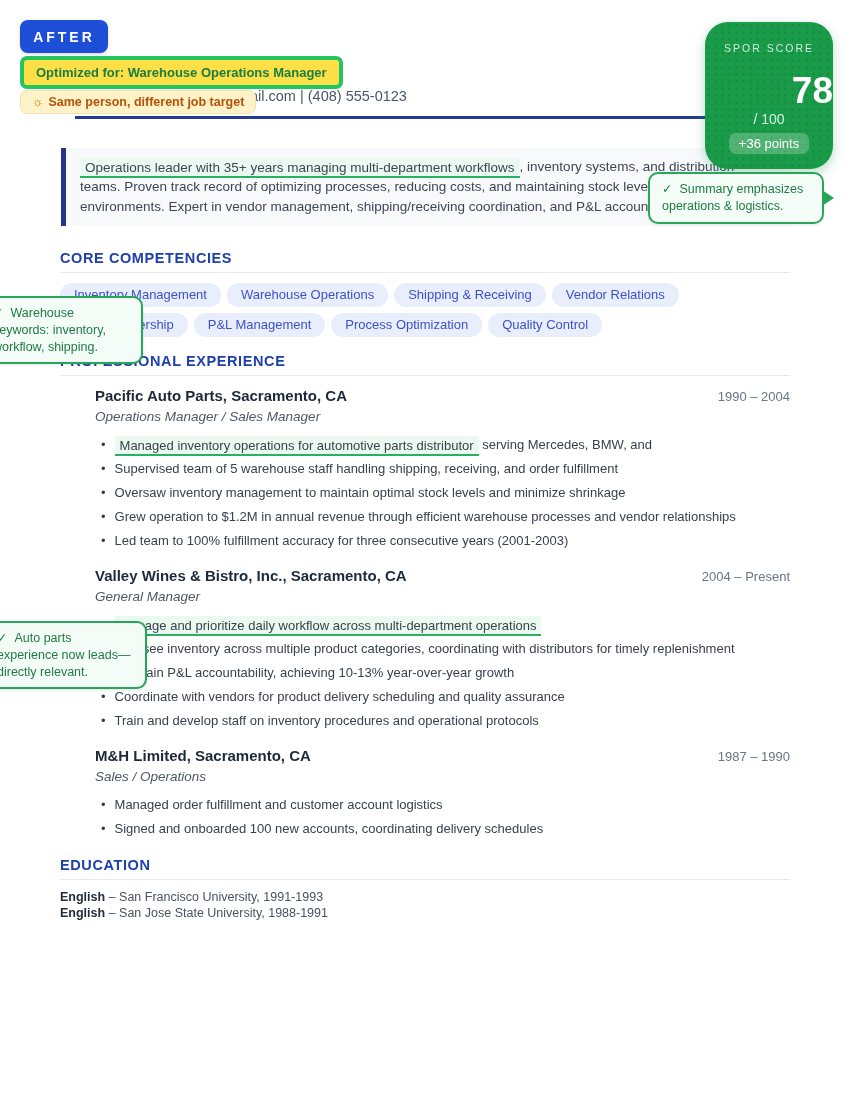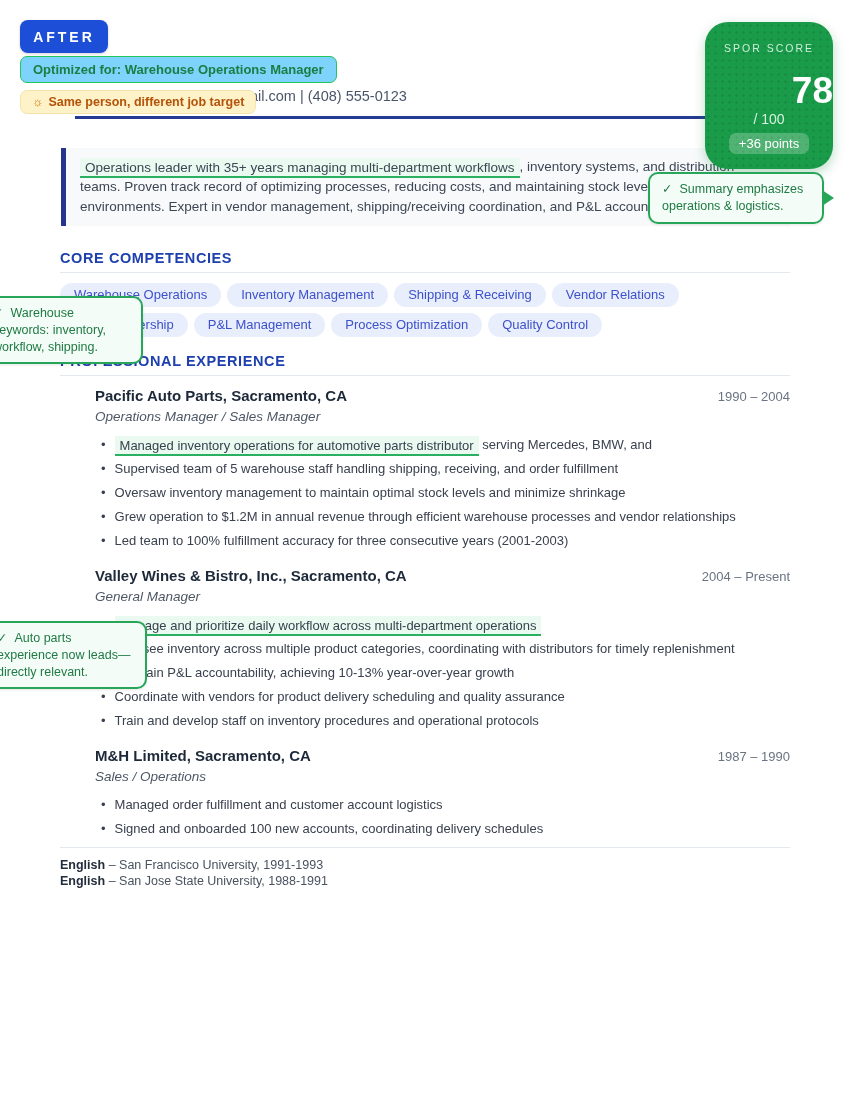--- a/index.html
+++ b/index.html
@@ -3,21 +3,21 @@
 <meta charset="utf-8">
 <style>
   html,body{margin:0;padding:0;background:#ffffff;}
   .page{position:relative;width:850px;height:1100px;background:#ffffff;overflow:hidden;
         font-family:"Liberation Sans",sans-serif;-webkit-font-smoothing:antialiased;}
 
   
   .after-btn{position:absolute;left:20px;top:20px;width:88px;height:33px;background:#1d4ed8;color:#fff;
              border:none;border-radius:8px;font-weight:700;font-size:14px;letter-spacing:3px;
              font-family:inherit;box-shadow:0 1px 3px rgba(0,0,0,.18);cursor:pointer;z-index:3;}
-  .opt-badge{position:absolute;left:20px;top:56px;background:#7dd3fc;border:1px solid #22c55e;
+  .opt-badge{position:absolute;left:20px;top:56px;background:#fde047;border:4px solid #22c55e;
              border-radius:7px;padding:5px 12px;font-size:13px;font-weight:700;color:#1b7d42;z-index:3;}
   .contact{position:absolute;left:250px;top:88px;font-size:14.5px;color:#4a5568;z-index:1;}
   .note-badge{position:absolute;left:20px;top:90px;background:#fdf2c8;border:1px solid #f4e4ab;
               border-radius:7px;padding:4px 11px;font-size:12.5px;font-weight:700;color:#b45309;z-index:3;}
   .note-icon{color:#d97706;margin-right:5px;font-weight:400;}
   .navy-line{position:absolute;left:75px;top:116px;width:715px;height:3px;background:#253a92;z-index:1;}
 
   
   .score-card{position:absolute;left:705px;top:22px;width:128px;height:147px;border-radius:23px;
               background-color:#199b49;
@@ -96,22 +96,22 @@
     <div><span class="score-delta">+36 points</span></div>
   </div>
 
   <div class="resume-body">
 
     <div class="summary-box" id="summary-box"><span class="hl">Operations leader with 35+ years managing multi-department workflows</span><span>, inventory systems, and distribution teams. Proven track record of optimizing processes, reducing costs, and maintaining stock levels in high-volume environments. Expert in vendor management, shipping/receiving coordination, and P&amp;L accountability.</span></div>
 
     <h2 class="section" id="core-title">CORE COMPETENCIES</h2>
     <hr class="sec">
     <div class="pills" id="pills">
+        <span class="pill">Inventory Management</span>
         <span class="pill">Warehouse Operations</span>
-        <span class="pill">Inventory Management</span>
         <span class="pill">Shipping &amp; Receiving</span>
         <span class="pill">Vendor Relations</span>
         <span class="pill">Team Leadership</span>
         <span class="pill">P&amp;L Management</span>
         <span class="pill">Process Optimization</span>
         <span class="pill">Quality Control</span>
       </div>
 
     <h2 class="section" id="exp-title">PROFESSIONAL EXPERIENCE</h2>
     <hr class="sec">
@@ -186,20 +186,21 @@
               <span class="b-text"><span>Managed order fulfillment and customer account logistics</span></span>
             </div>
             <div class="bullet">
               <span class="dot">•</span>
               <span class="b-text"><span>Signed and onboarded 100 new accounts, coordinating delivery schedules</span></span>
             </div>
           </div>
         </div>
       </div>
 
+    <h2 class="section" id="edu-title">EDUCATION</h2>
     <hr class="sec">
     <div class="edu" id="education">
         <div class="edu-line"><b>English</b><span> – San Francisco University, 1991-1993</span></div>
         <div class="edu-line"><b>English</b><span> – San Jose State University, 1988-1991</span></div>
       </div>
 
   </div>
 
 <div class="callout c-summary"><span class="check">✓</span><span>Summary emphasizes operations &amp; logistics.</span></div>
     <div class="callout c-keywords"><span class="check">✓</span><span>Warehouse keywords: inventory, workflow, shipping.</span></div>

